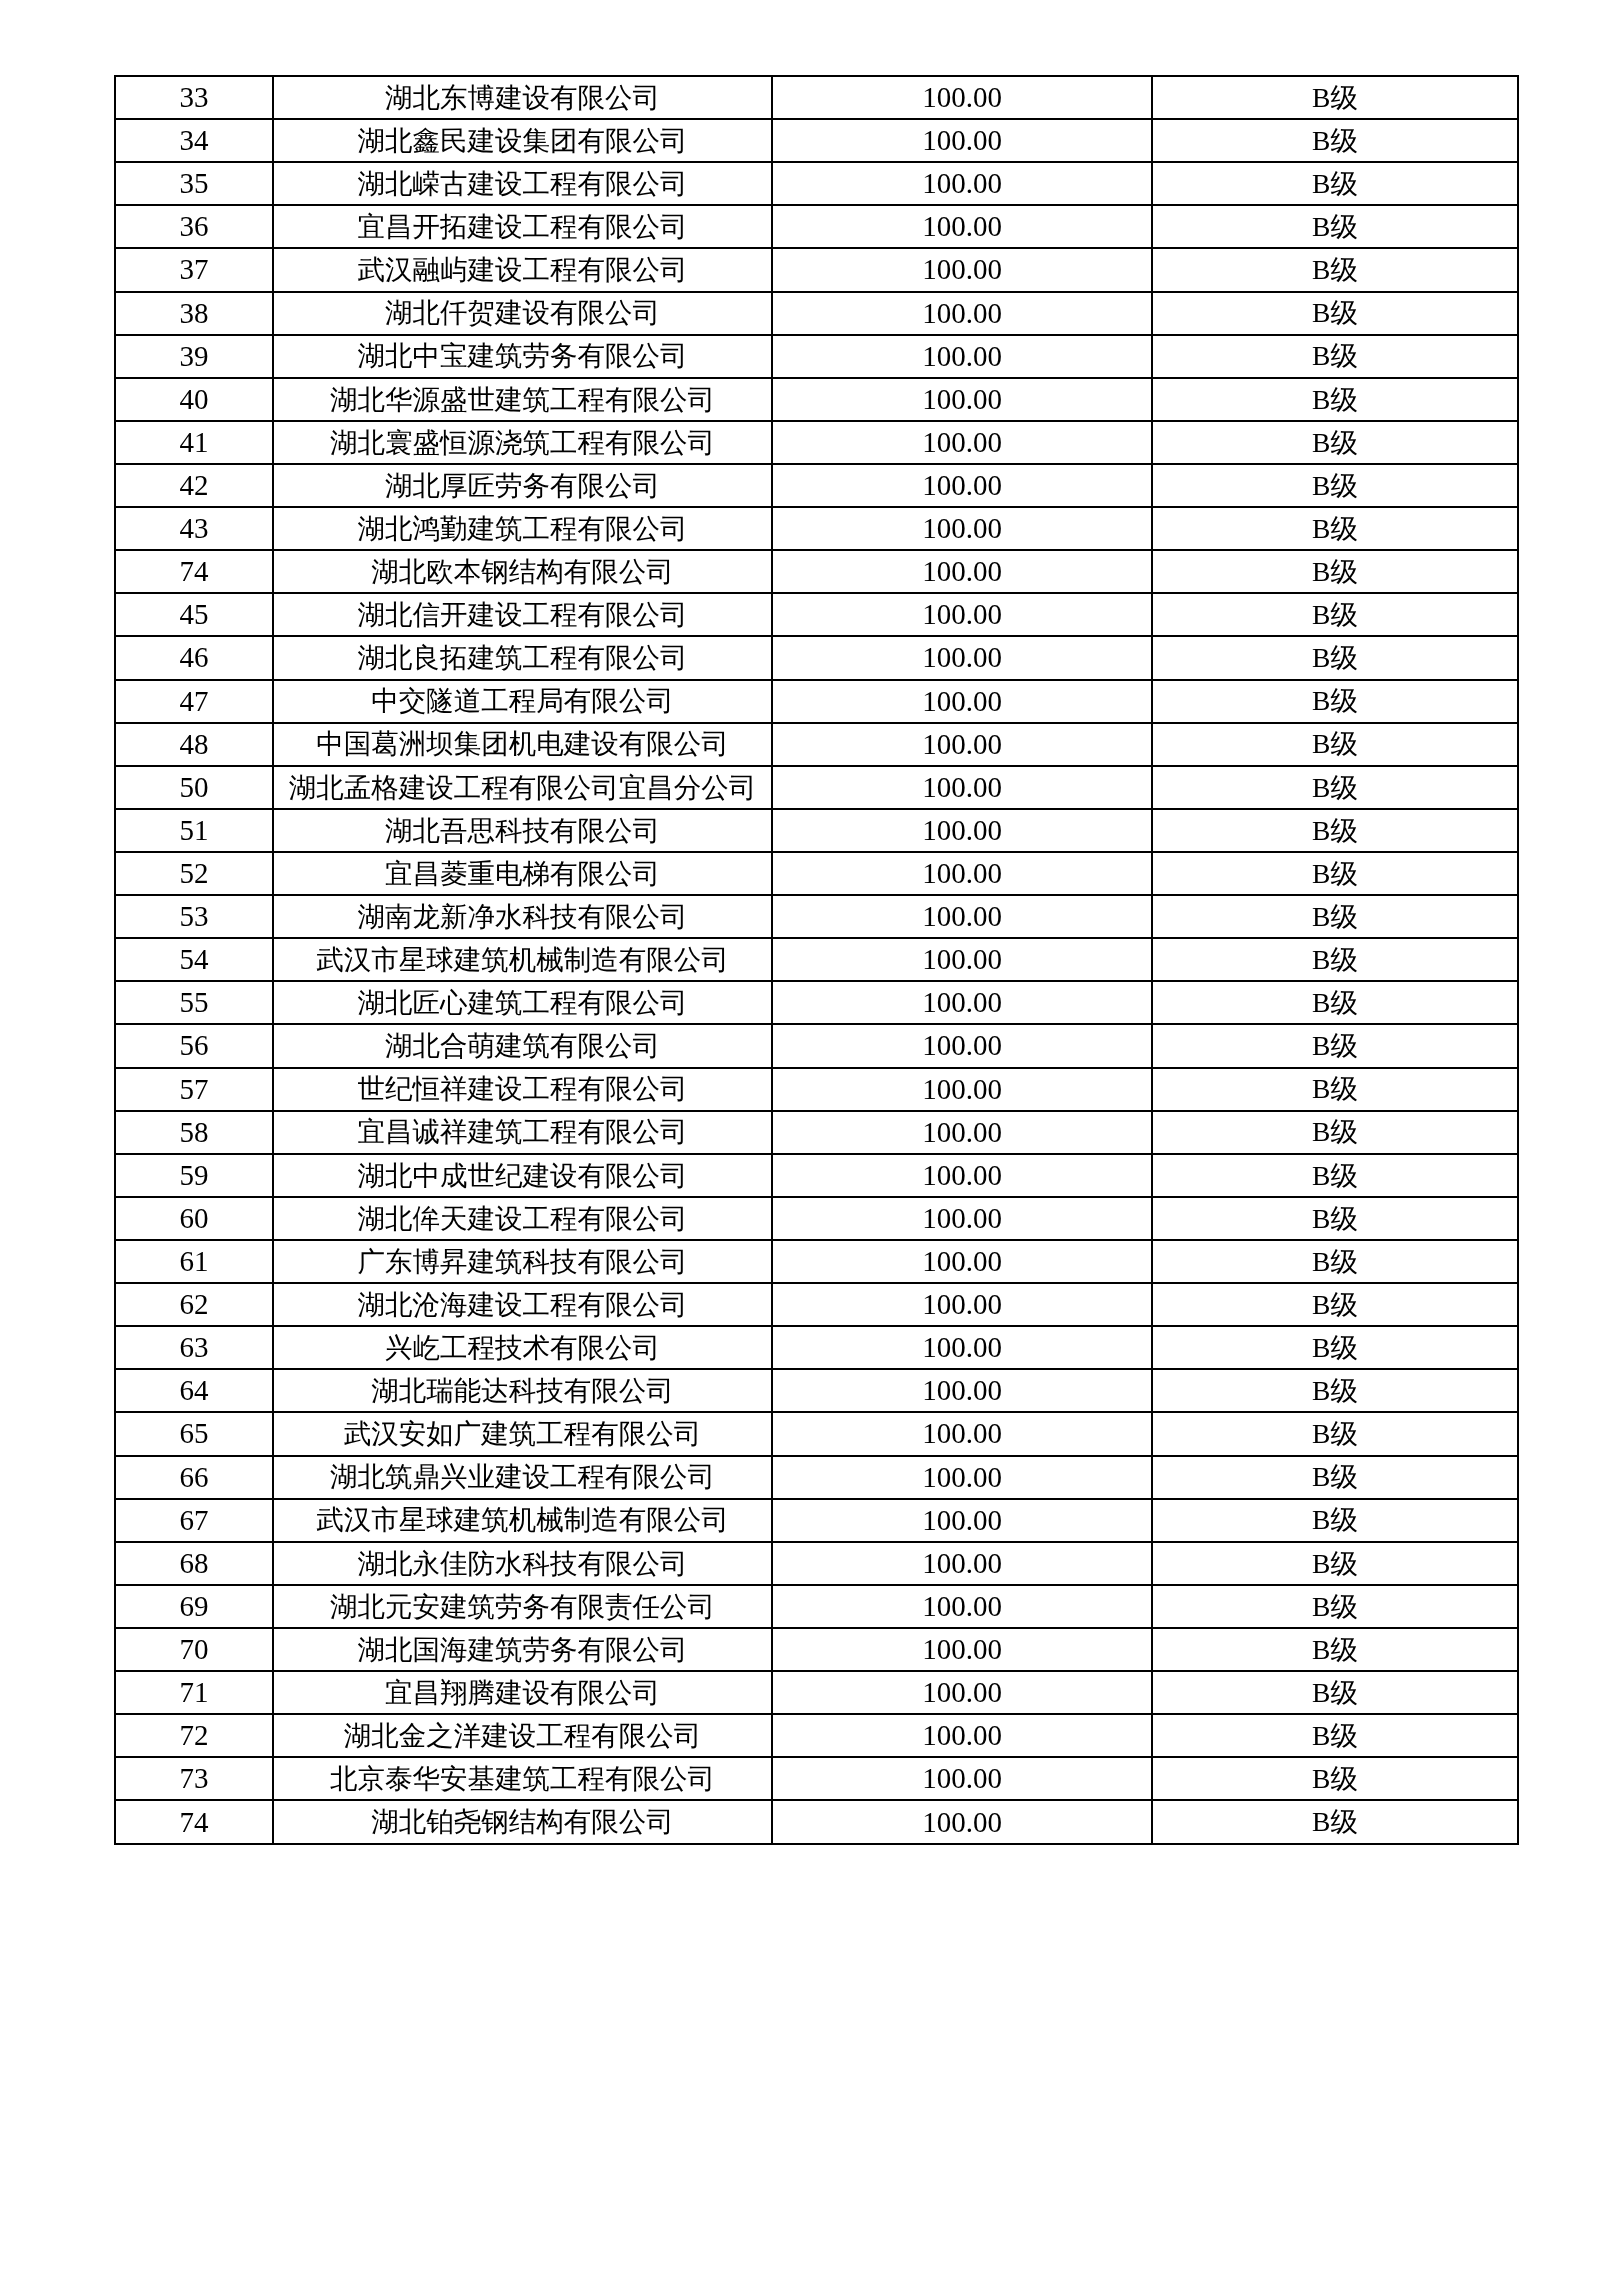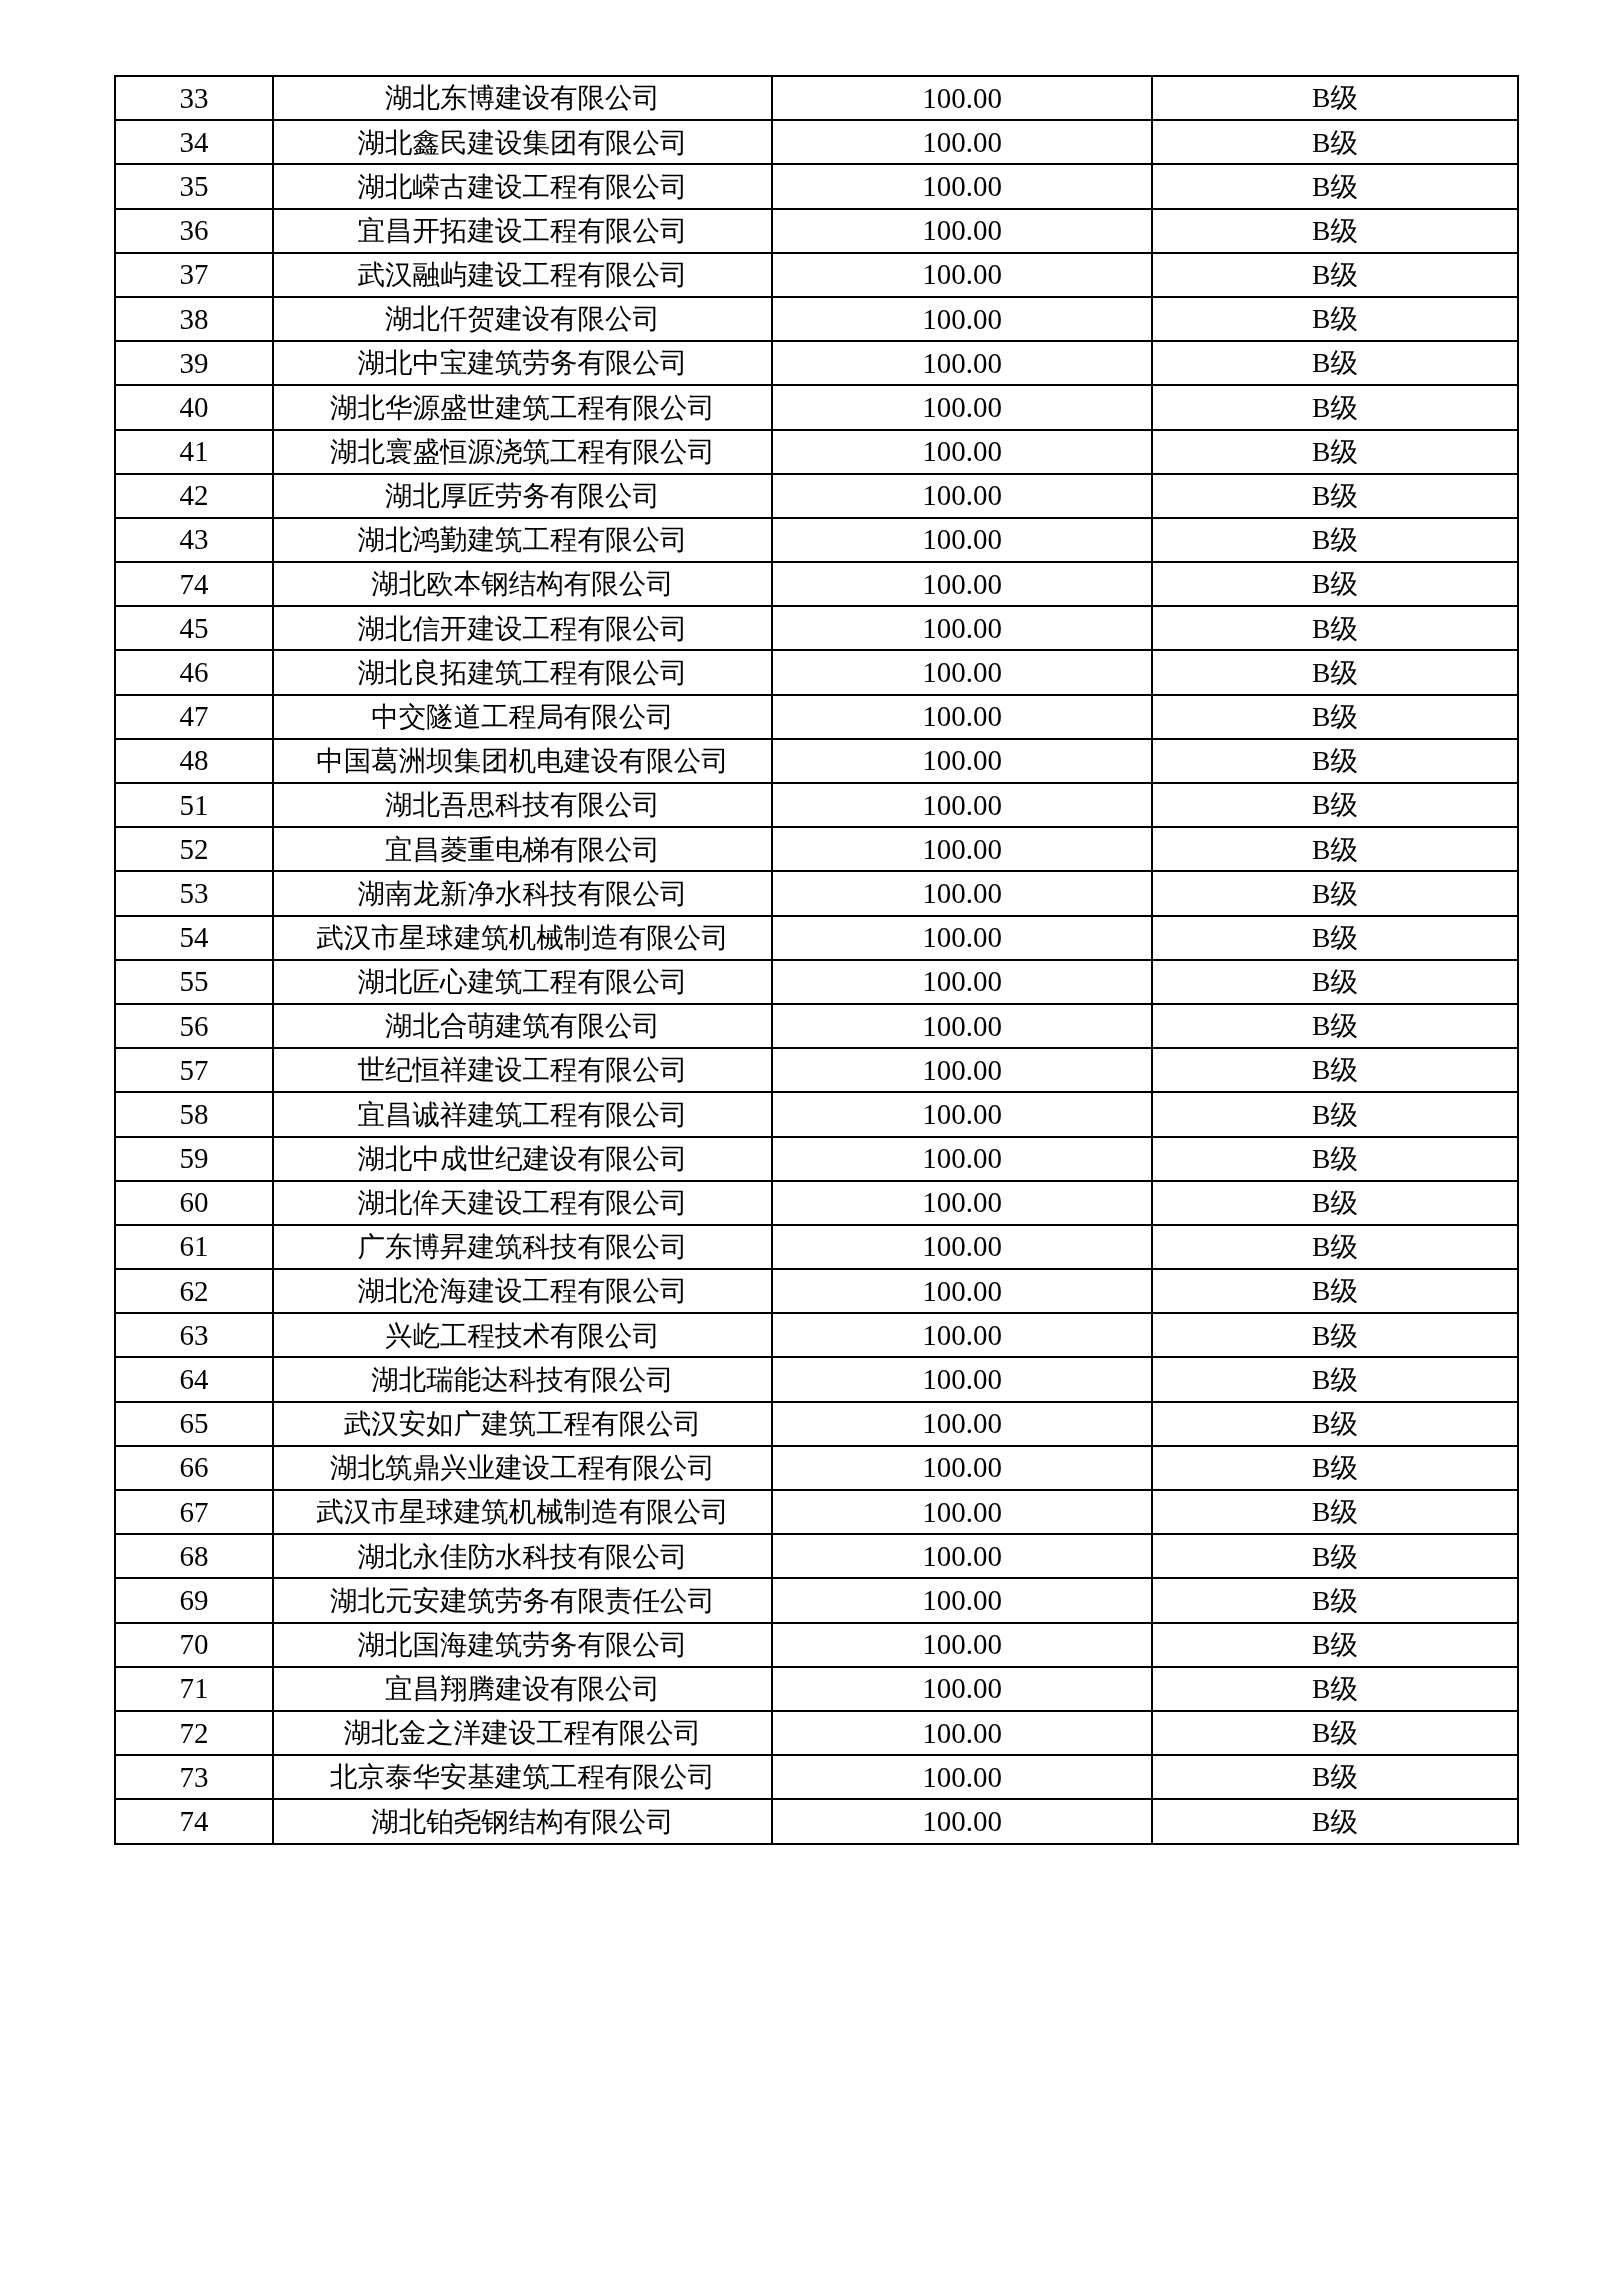--- a/index.html
+++ b/index.html
@@ -148,20 +148,26 @@
           <td class="num-cell">100.00</td>
           <td>B级</td>
         </tr>
         <tr>
           <td class="num-cell">48</td>
           <td>中国葛洲坝集团机电建设有限公司</td>
           <td class="num-cell">100.00</td>
           <td>B级</td>
         </tr>
         <tr>
+          <td class="num-cell">50</td>
+          <td>湖北孟格建设工程有限公司宜昌分公司</td>
+          <td class="num-cell">100.00</td>
+          <td>B级</td>
+        </tr>
+        <tr>
           <td class="num-cell">51</td>
           <td>湖北吾思科技有限公司</td>
           <td class="num-cell">100.00</td>
           <td>B级</td>
         </tr>
         <tr>
           <td class="num-cell">52</td>
           <td>宜昌菱重电梯有限公司</td>
           <td class="num-cell">100.00</td>
           <td>B级</td>

